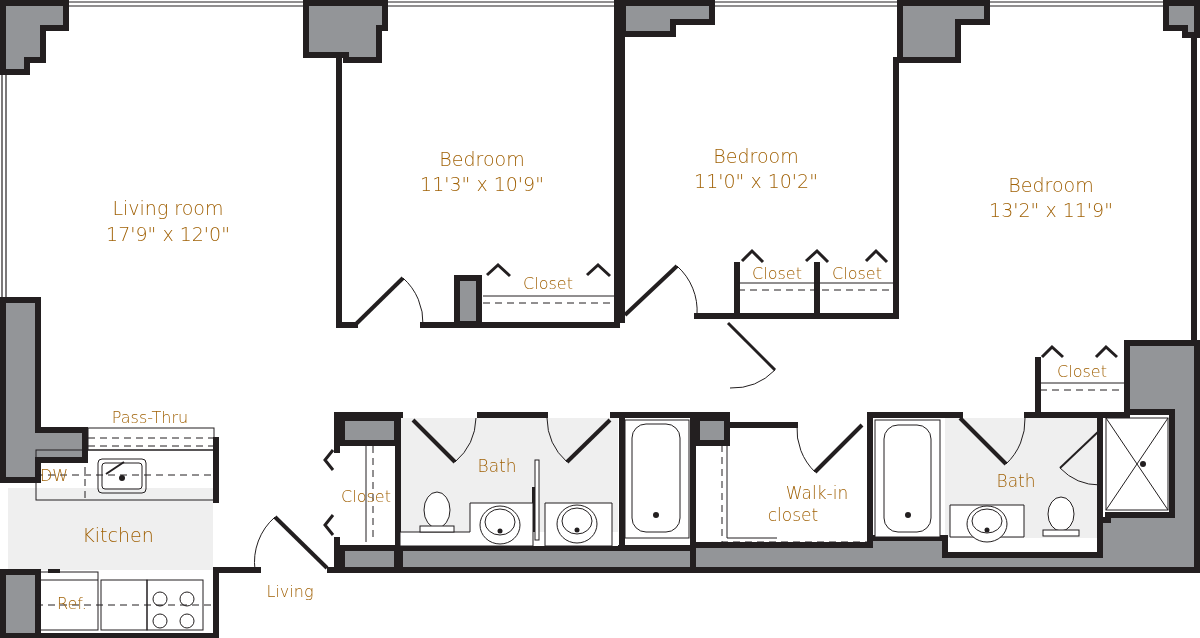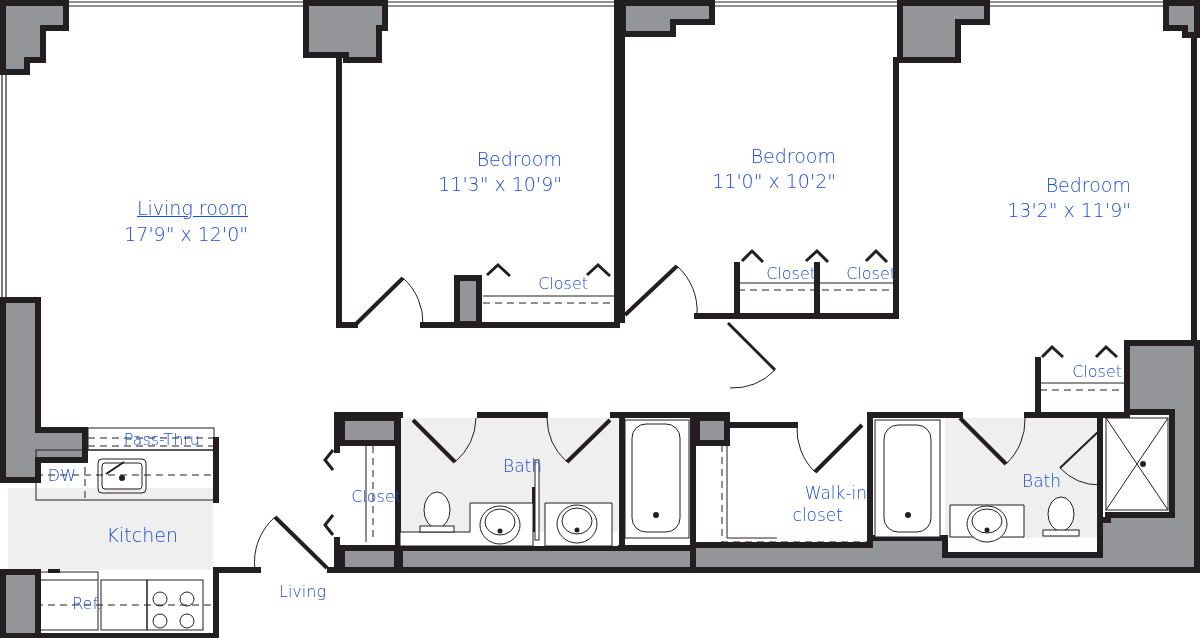--- a/index.html
+++ b/index.html
@@ -1,18 +1,18 @@
 <!DOCTYPE html>
 <html><head>
 <meta charset="utf-8">
 <style>
   html,body{margin:0;padding:0;background:#ffffff;}
   body{width:1200px;height:638px;overflow:hidden;position:relative;font-family:"Liberation Sans","DejaVu Sans",sans-serif;}
   #plan{position:absolute;left:0;top:0;width:1200px;height:638px;}
-  .lbl{position:absolute;color:#1d4ed8;font-family:"DejaVu Sans","Liberation Sans",sans-serif;font-weight:300;text-align:right;white-space:nowrap;line-height:1.2;}
+  .lbl{position:absolute;color:#a16207;font-family:"DejaVu Sans","Liberation Sans",sans-serif;font-weight:300;text-align:center;white-space:nowrap;line-height:1.2;}
   .room-name{font-size:19px;}
   .room-dim{font-size:19px;}
   .small{font-size:16px;}
   .mid{font-size:17px;}
 </style>
 </head>
 <body>
 
 <svg id="plan" width="1200" height="638" viewBox="0 0 1200 638" xmlns="http://www.w3.org/2000/svg">
 
@@ -190,21 +190,21 @@
   <g fill="#231f20">
     <circle cx="656" cy="515" r="3"></circle>
     <circle cx="908" cy="515" r="3"></circle>
     <circle cx="1143" cy="464" r="3"></circle>
     <circle cx="500" cy="531" r="2.5"></circle>
     <circle cx="577" cy="530" r="2.5"></circle>
     <circle cx="987" cy="530" r="2.5"></circle>
   </g>
 </svg>
 
-<div class="lbl room-name" style="left:88px;top:197px;width:160px;text-decoration:underline;">Living room</div>
+<div class="lbl room-name" style="left:88px;top:197px;width:160px;">Living room</div>
 <div class="lbl room-dim" style="left:88px;top:223px;width:160px;">17'9" x 12'0"</div>
 
 <div class="lbl room-name" style="left:402px;top:148px;width:160px;">Bedroom</div>
 <div class="lbl room-dim" style="left:402px;top:173px;width:160px;">11'3" x 10'9"</div>
 
 <div class="lbl room-name" style="left:676px;top:145px;width:160px;">Bedroom</div>
 <div class="lbl room-dim" style="left:676px;top:170px;width:160px;">11'0" x 10'2"</div>
 
 <div class="lbl room-name" style="left:971px;top:174px;width:160px;">Bedroom</div>
 <div class="lbl room-dim" style="left:971px;top:199px;width:160px;">13'2" x 11'9"</div>
@@ -215,16 +215,16 @@
 <div class="lbl small" style="left:1042px;top:362px;width:80px;">Closet</div>
 <div class="lbl small" style="left:331px;top:487px;width:70px;">Closet</div>
 
 <div class="lbl mid" style="left:452px;top:456px;width:90px;">Bath</div>
 <div class="lbl mid" style="left:971px;top:471px;width:90px;">Bath</div>
 
 <div class="lbl mid" style="left:767px;top:483px;width:100px;">Walk-in</div>
 <div class="lbl mid" style="left:743px;top:505px;width:100px;">closet</div>
 
 <div class="lbl room-name" style="left:58px;top:524px;width:120px;">Kitchen</div>
-<div class="lbl small" style="left:100px;top:430px;width:100px;">Pass-Thru</div>
+<div class="lbl small" style="left:100px;top:408px;width:100px;">Pass-Thru</div>
 <div class="lbl small" style="left:32px;top:466px;width:44px;">DW</div>
 <div class="lbl small" style="left:42px;top:594px;width:60px;">Ref.</div>
 <div class="lbl small" style="left:254px;top:582px;width:72px;">Living</div>
 
 </body></html>

